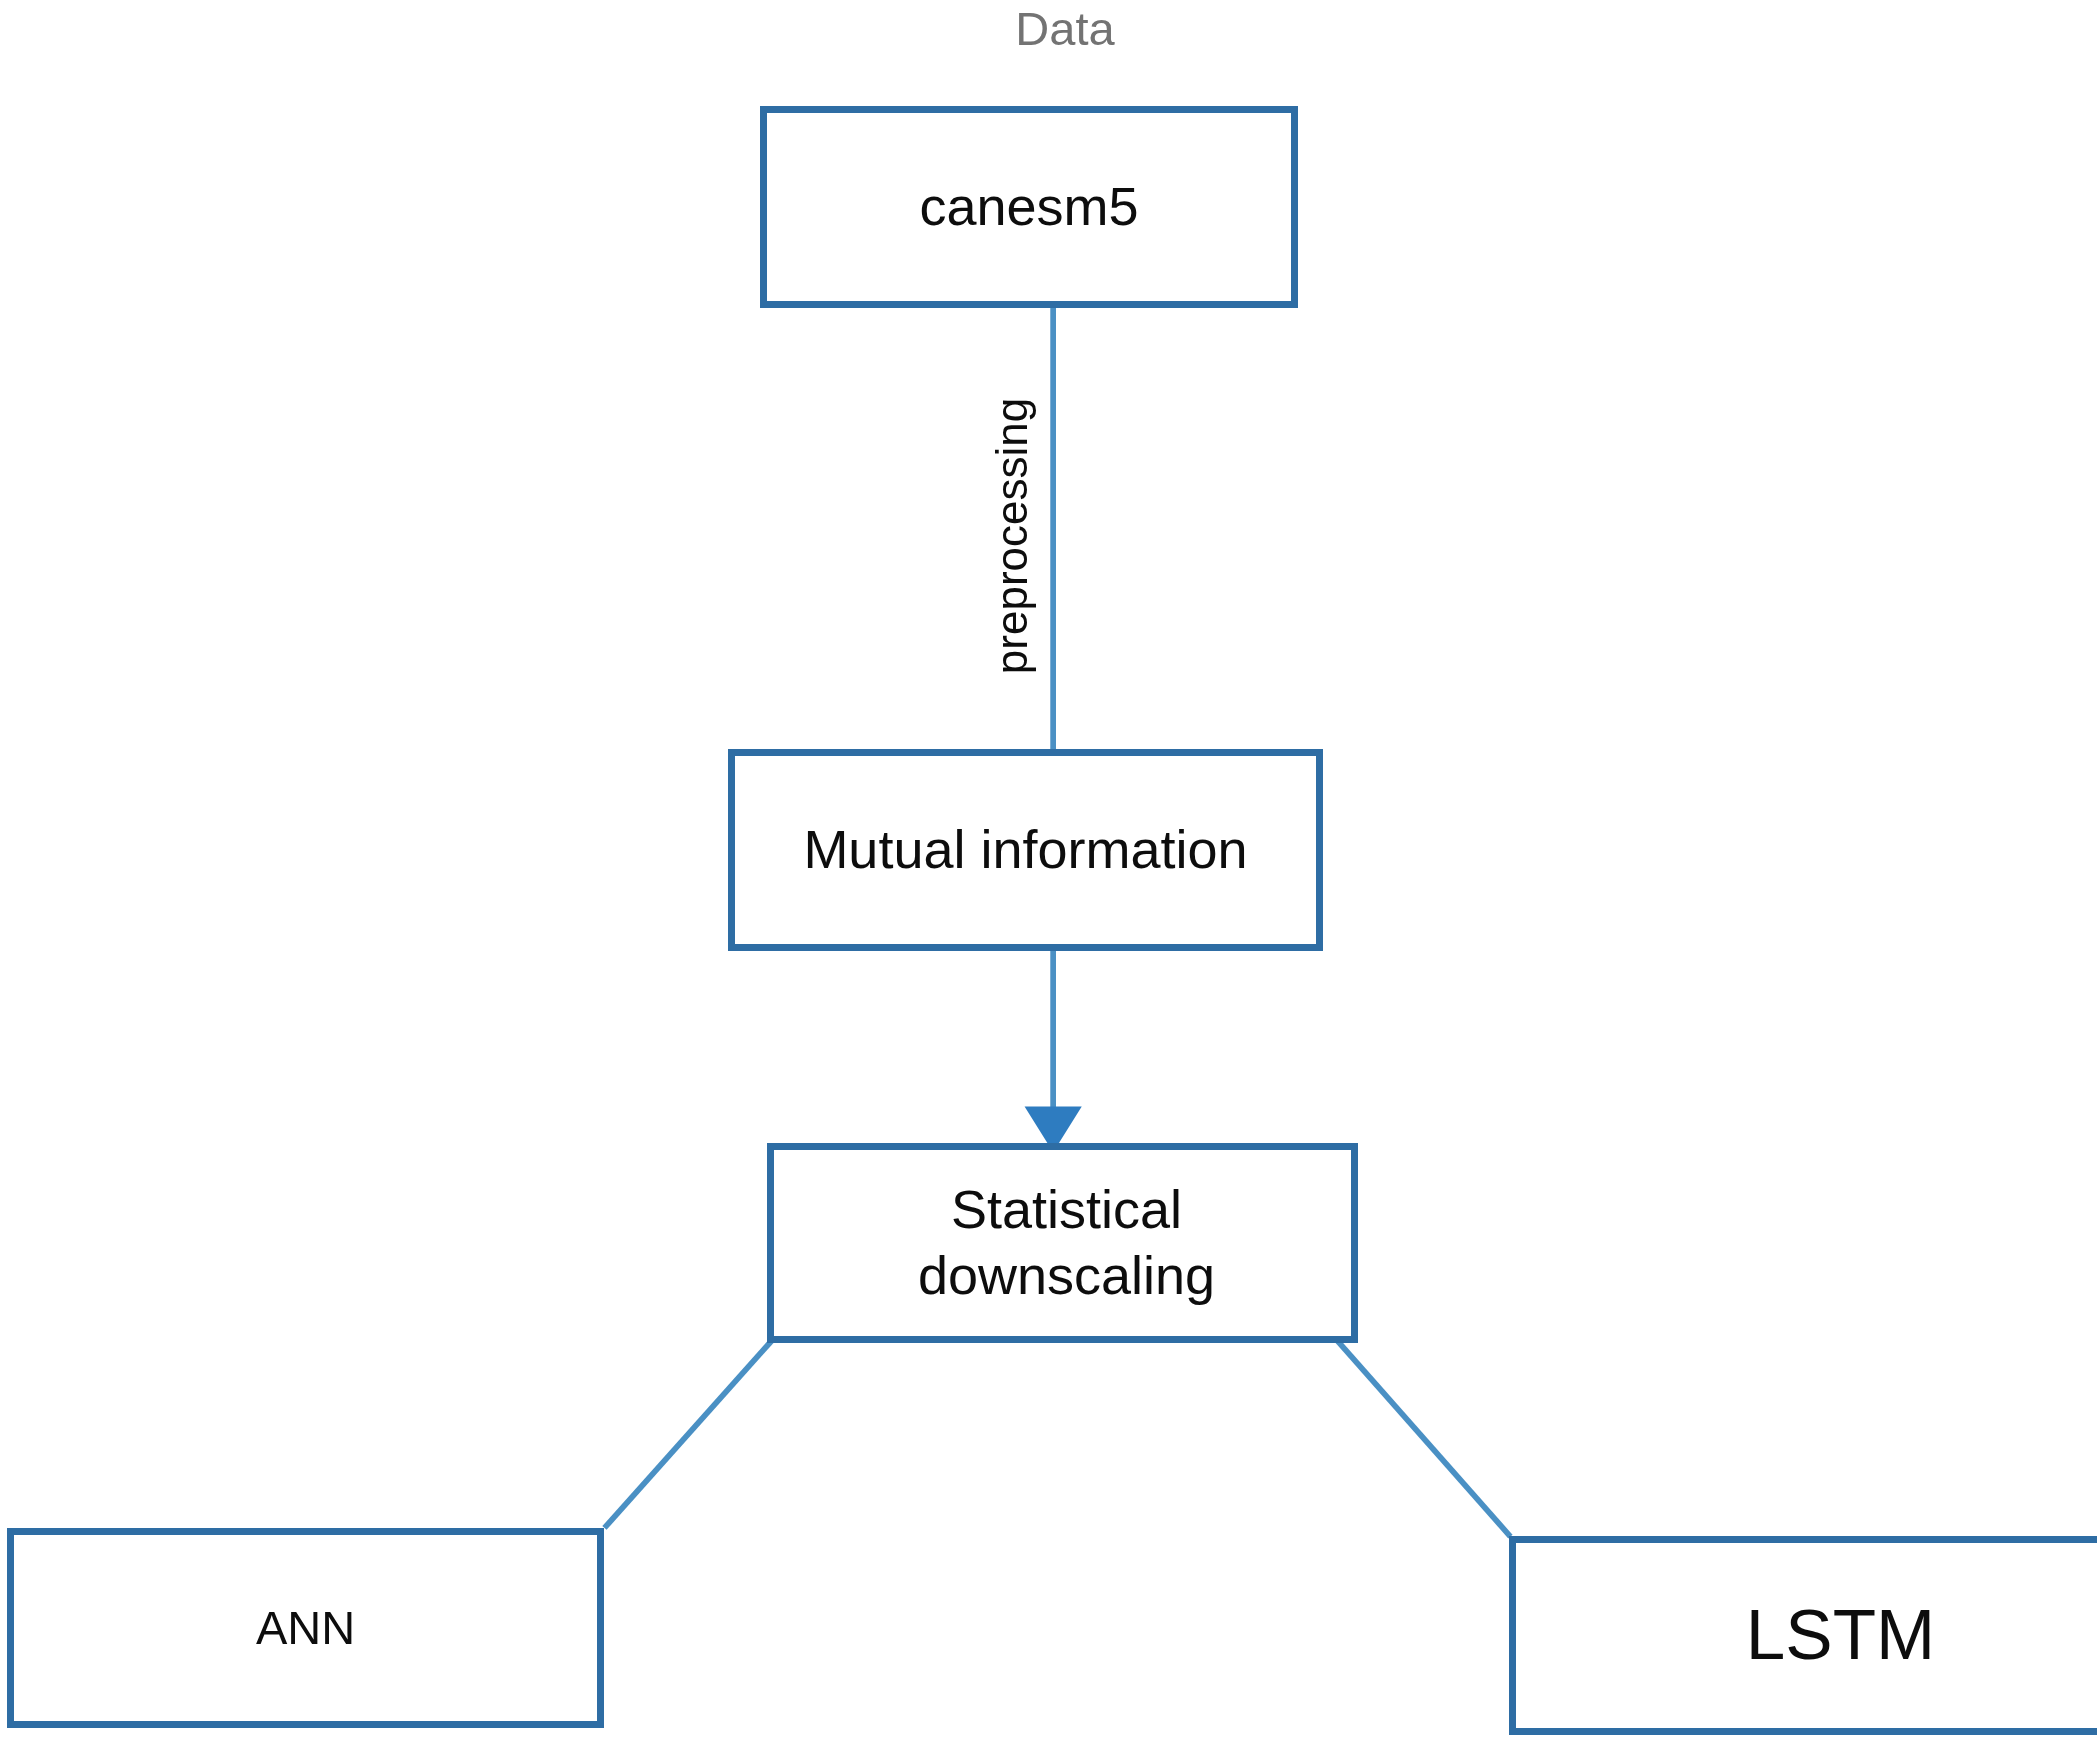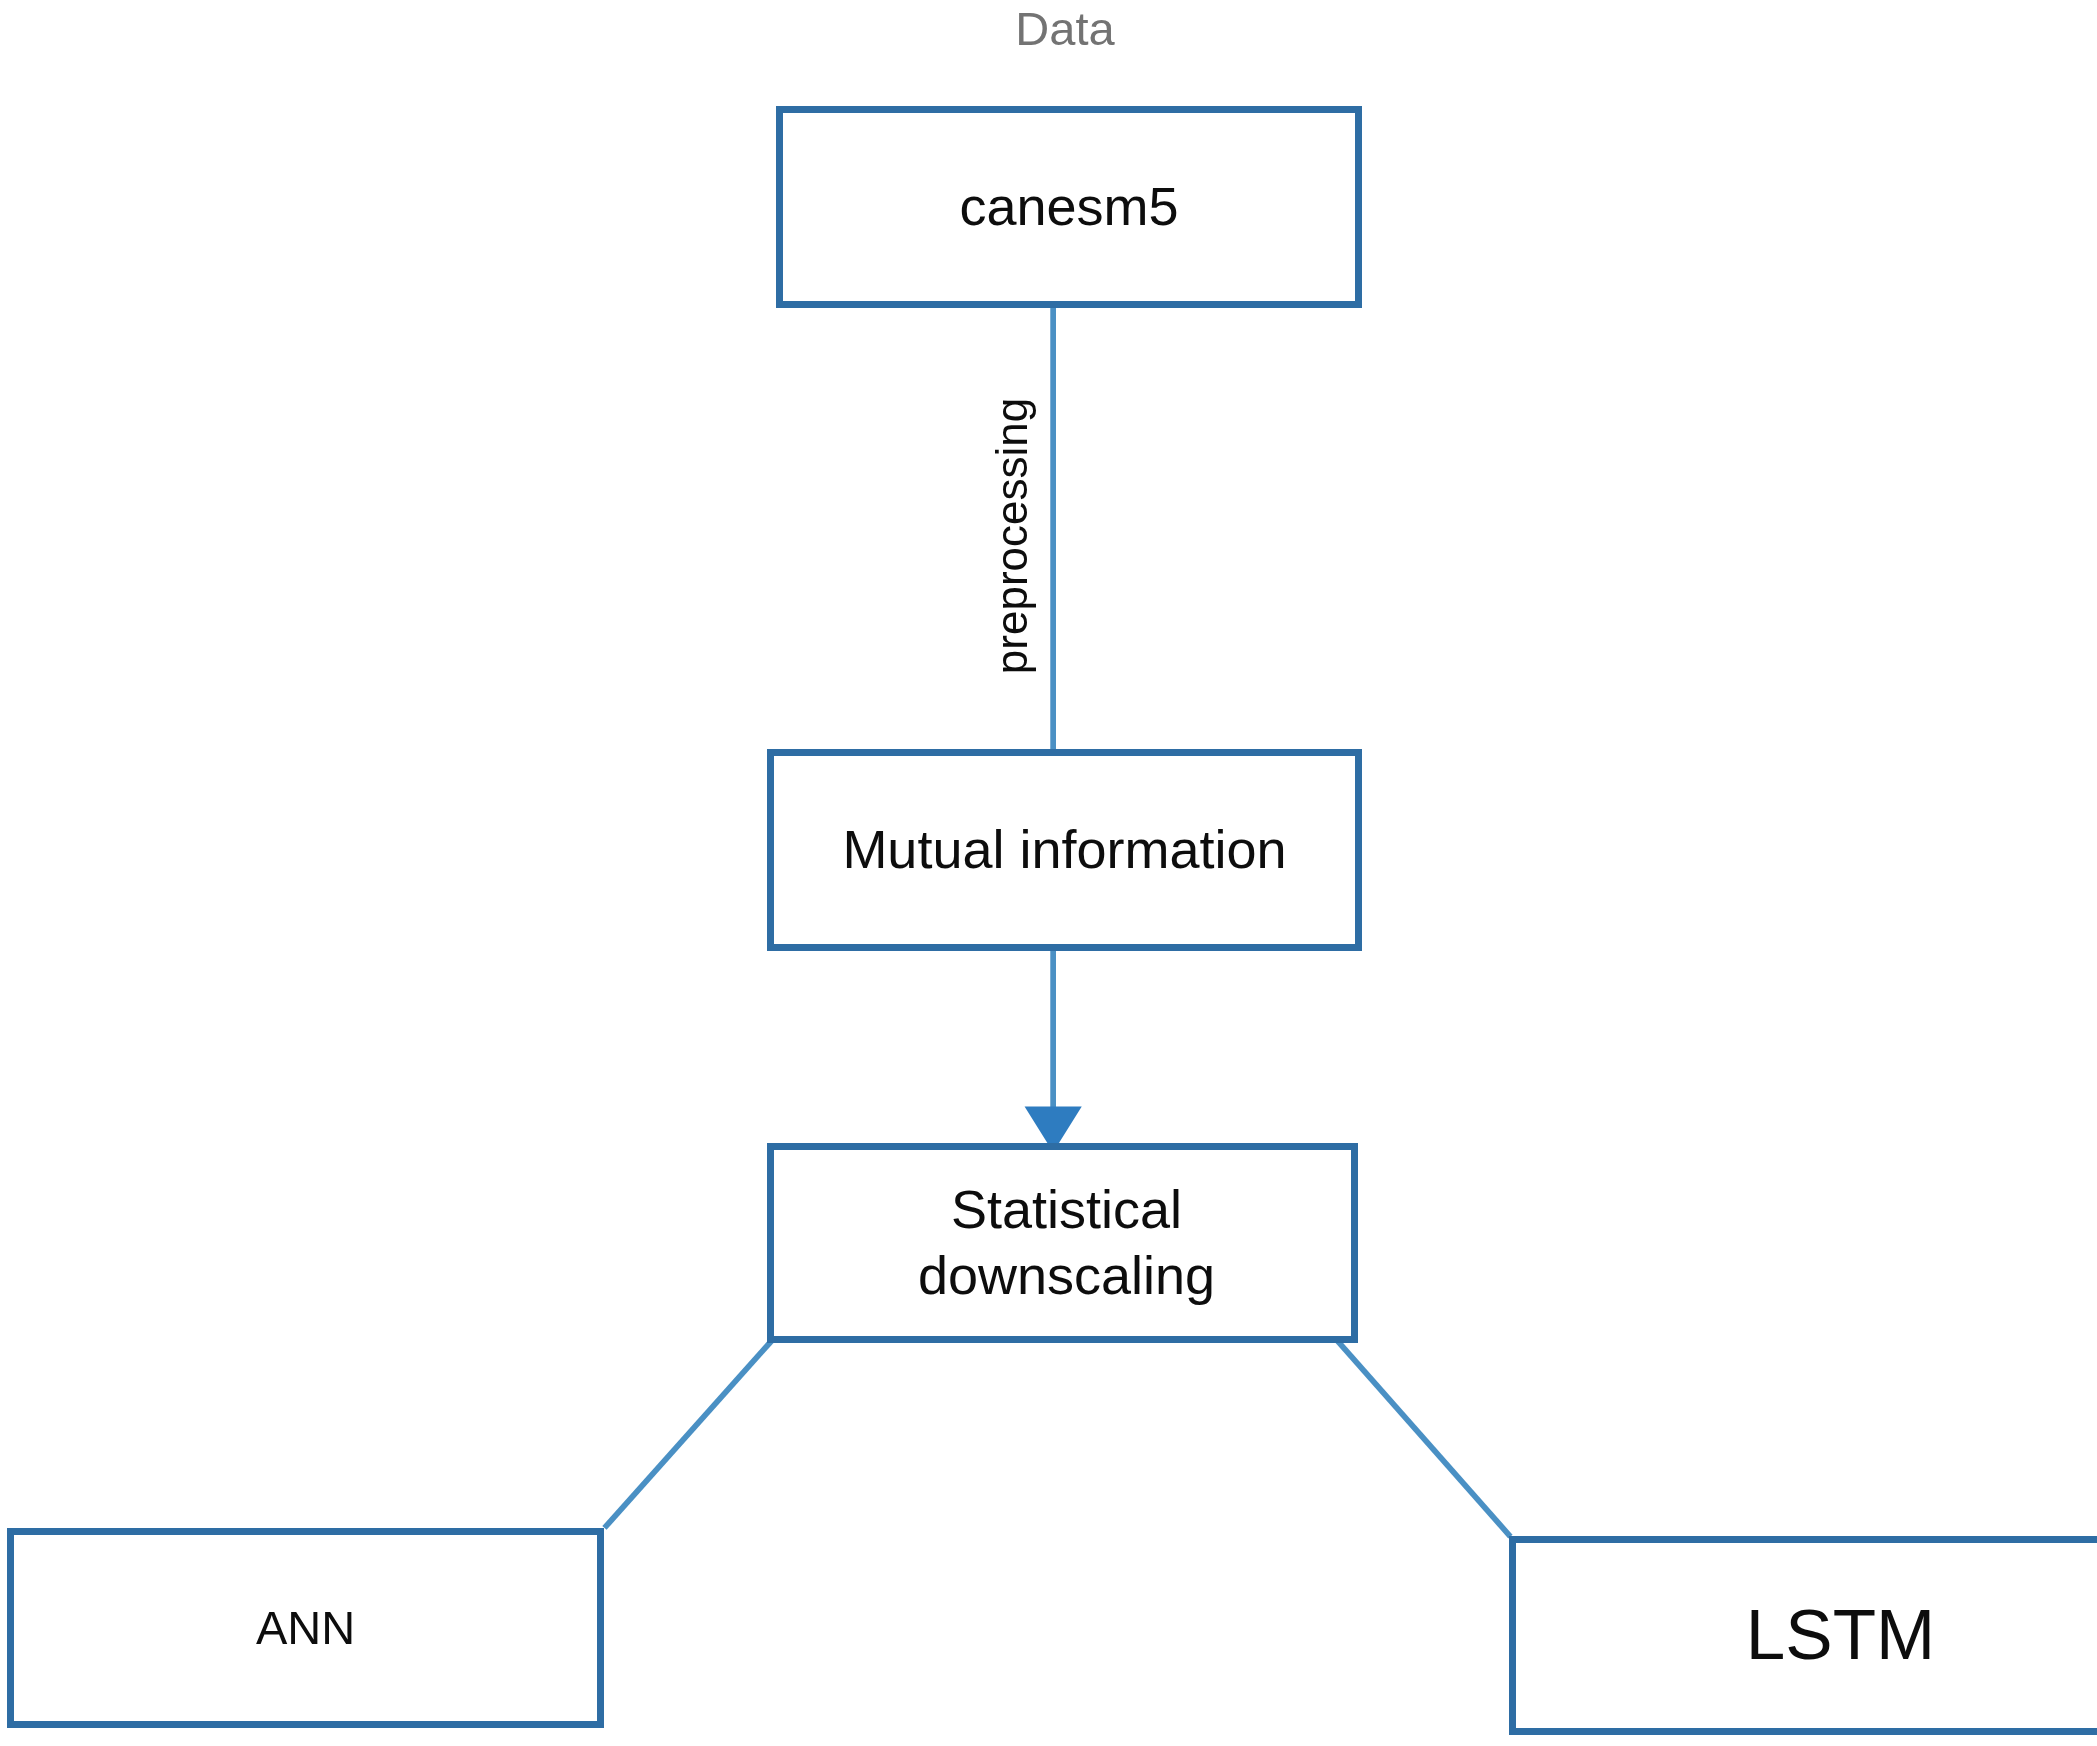--- a/index.html
+++ b/index.html
@@ -40,26 +40,26 @@
   }
   .node-label {
     color: #0d0d0d;
     font-weight: 400;
     line-height: 1.22;
     letter-spacing: 0px;
     white-space: pre-line;
   }
   
   #node-canesm5 {
-    left: 776px;  top: 106px;  width: 586px;  height: 202px;
+    left: 760px;  top: 106px;  width: 538px;  height: 202px;
   }
   #node-canesm5 .node-label { font-size: 54px; }
 
   #node-mutual-information {
-    left: 767px;  top: 749px;  width: 595px;  height: 202px;
+    left: 728px;  top: 749px;  width: 595px;  height: 202px;
   }
   #node-mutual-information .node-label { font-size: 54px; }
 
   #node-statistical-downscaling {
     left: 767px;  top: 1143px;  width: 591px;  height: 200px; padding-left: 8px;
   }
   #node-statistical-downscaling .node-label { font-size: 54px; }
 
   #node-ann {
     left: 7.1px;  top: 1528px;  width: 597px;  height: 200px;

